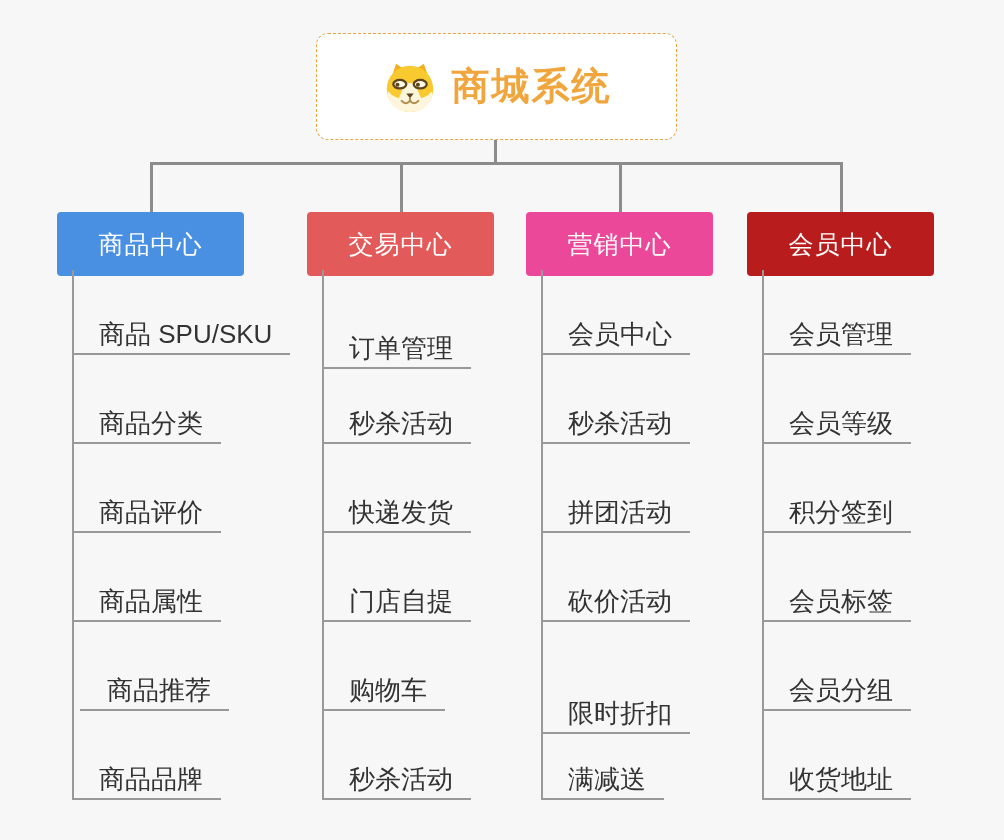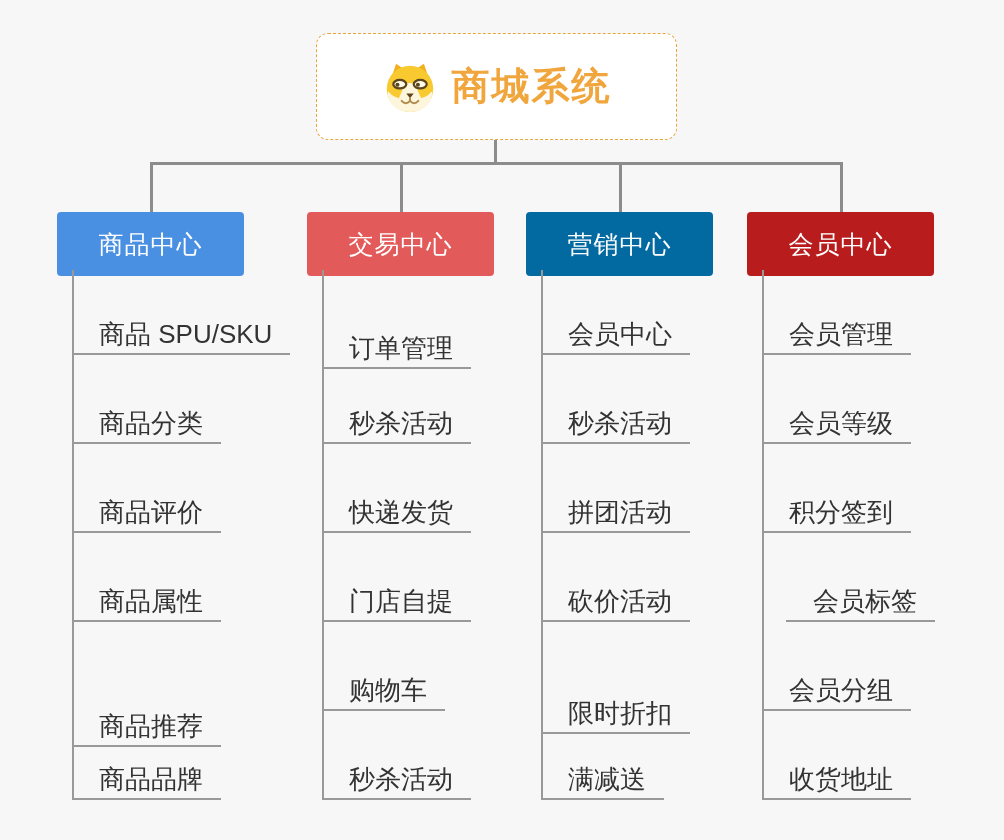--- a/index.html
+++ b/index.html
@@ -87,41 +87,41 @@
       <div class="cline" style="left: 619px; top: 165px; width: 3px; height: 47px; background: rgb(140, 140, 140);"></div>
       <div class="cline" style="left: 840px; top: 165px; width: 3px; height: 47px; background: rgb(140, 140, 140);"></div>
     </div>
   <div id="branches">
       <div class="branch-header" style="left: 57px; background: rgb(74, 144, 226);">商品中心</div>
       <div class="vrail" style="left: 72px; top: 270px; height: 530px;"></div>
       <div class="child-topic" style="left: 72px; top: 322px;">商品 SPU/SKU</div>
       <div class="child-topic" style="left: 72px; top: 411px;">商品分类</div>
       <div class="child-topic" style="left: 72px; top: 500px;">商品评价</div>
       <div class="child-topic" style="left: 72px; top: 589px;">商品属性</div>
-      <div class="child-topic" style="left: 72px; top: 678px; margin-top: 36px;">商品推荐</div>
+      <div class="child-topic" style="left: 80px; top: 678px;">商品推荐</div>
       <div class="child-topic" style="left: 72px; top: 767px;">商品品牌</div>
       <div class="branch-header" style="left: 307px; background: rgb(226, 90, 90);">交易中心</div>
       <div class="vrail" style="left: 322px; top: 270px; height: 530px;"></div>
       <div class="child-topic" style="left: 322px; top: 336px;">订单管理</div>
       <div class="child-topic" style="left: 322px; top: 411px;">秒杀活动</div>
       <div class="child-topic" style="left: 322px; top: 500px;">快递发货</div>
       <div class="child-topic" style="left: 322px; top: 589px;">门店自提</div>
       <div class="child-topic" style="left: 322px; top: 678px;">购物车</div>
       <div class="child-topic" style="left: 322px; top: 767px;">秒杀活动</div>
-      <div class="branch-header" style="left: 526px; background: #0369a1;">营销中心</div>
+      <div class="branch-header" style="left: 526px; background: #ec4899;">营销中心</div>
       <div class="vrail" style="left: 541px; top: 270px; height: 530px;"></div>
       <div class="child-topic" style="left: 541px; top: 322px;">会员中心</div>
       <div class="child-topic" style="left: 541px; top: 411px;">秒杀活动</div>
       <div class="child-topic" style="left: 541px; top: 500px;">拼团活动</div>
       <div class="child-topic" style="left: 541px; top: 589px;">砍价活动</div>
       <div class="child-topic" style="left: 541px; top: 678px; margin-top: 23px;">限时折扣</div>
       <div class="child-topic" style="left: 541px; top: 767px;">满减送</div>
       <div class="branch-header" style="left: 747px; background: #b91c1c;">会员中心</div>
       <div class="vrail" style="left: 762px; top: 270px; height: 530px;"></div>
       <div class="child-topic" style="left: 762px; top: 322px;">会员管理</div>
       <div class="child-topic" style="left: 762px; top: 411px;">会员等级</div>
       <div class="child-topic" style="left: 762px; top: 500px;">积分签到</div>
-      <div class="child-topic" style="left: 786px; top: 589px;">会员标签</div>
+      <div class="child-topic" style="left: 762px; top: 589px;">会员标签</div>
       <div class="child-topic" style="left: 762px; top: 678px;">会员分组</div>
       <div class="child-topic" style="left: 762px; top: 767px;">收货地址</div>
     </div>
 
 </div>
 
 </body></html>

